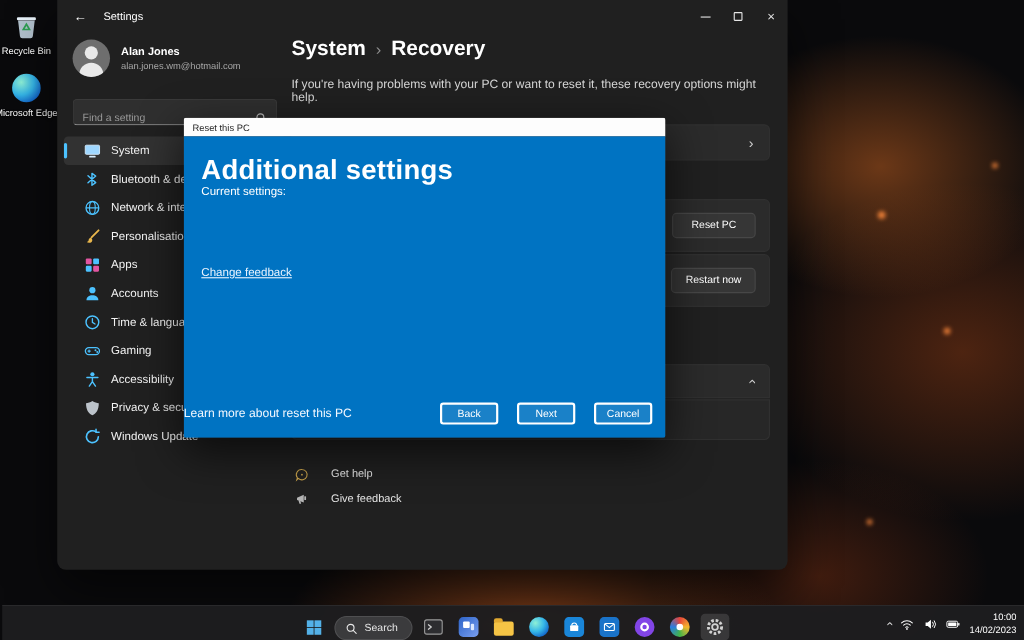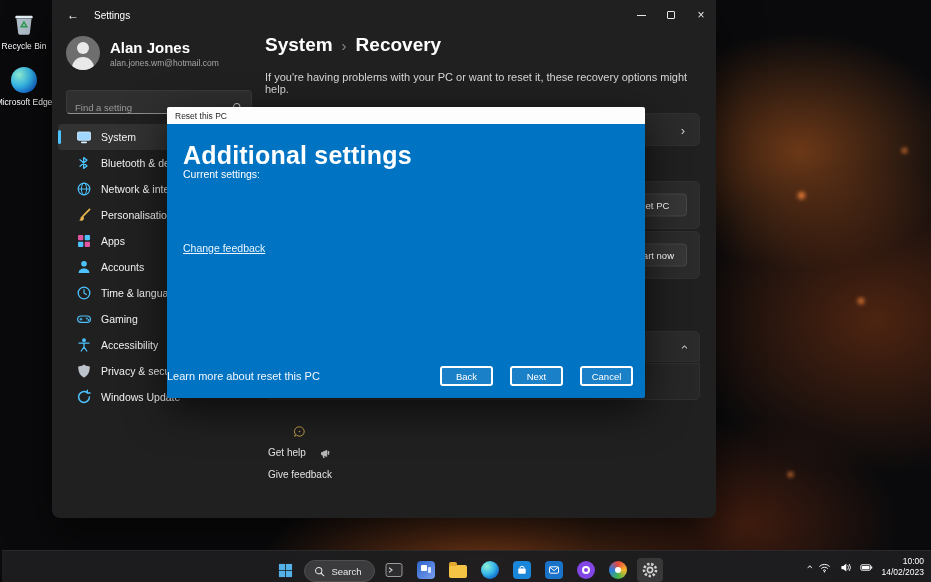--- a/index.html
+++ b/index.html
@@ -39,21 +39,21 @@
   .win-ctrl{width:30px;height:30px;display:flex;align-items:center;justify-content:center;color:#e6e6e6;background:transparent;border:none;cursor:pointer;padding:0;}
   .min-bar{display:block;width:9px;height:1px;background:#e6e6e6;}
   .max-box{display:block;width:8px;height:8px;border:1px solid #e6e6e6;border-radius:1px;}
   .close-x{font-size:12px;line-height:1;}
 
   
   .profile{position:absolute;left:14px;top:36px;display:flex;align-items:center;gap:10px;}
   .avatar{width:34px;height:34px;border-radius:50%;background:#6e6e6e;overflow:hidden;position:relative;}
   .avatar:before{content:"";position:absolute;left:50%;top:6px;transform:translateX(-50%);width:12px;height:12px;border-radius:50%;background:#e9e9e9;}
   .avatar:after{content:"";position:absolute;left:50%;top:21px;transform:translateX(-50%);width:22px;height:14px;border-radius:11px 11px 0 0;background:#e9e9e9;}
-  .profile-name{font-size:15px;font-weight:bold;color:#fff;}
+  .profile-name{font-size:10px;font-weight:bold;color:#fff;}
   .profile-email{font-size:8.5px;color:#a6a6a6;margin-top:2px;}
 
   
   .search-box{position:absolute;left:14px;top:90px;width:186px;height:24px;background:#2f2f2f;
     border:1px solid #3a3a3a;border-bottom:1px solid #8f8f8f;border-radius:4px;display:flex;align-items:flex-end;gap:32px;}
   .search-box input{flex:1;min-width:0;background:none;border:none;outline:none;color:#dddddd;font-size:9.5px;padding:0 8px;font-family:inherit;}
   .search-box input::placeholder{color:#9a9a9a;}
   .mag{width:11px;height:11px;flex:0 0 11px;margin-right:8px;}
 
   
@@ -75,27 +75,27 @@
   .card-top{top:113px;height:33px;}
   .card-reset{top:181px;height:48px;}
   .card-restart{top:231px;height:48px;}
   .card-exp-head{top:331px;height:31px;border-radius:5px 5px 0 0;}
   .card-exp-body{top:363px;height:37px;background:#272727;border-radius:0 0 5px 5px;}
   .card-chevron{position:absolute;right:14px;top:50%;transform:translateY(-50%);color:#cfcfcf;font-size:13px;line-height:1;}
   .card-chevron.up{transform:translateY(-50%) rotate(-90deg);}
   .pc-btn{position:absolute;right:12px;top:50%;transform:translateY(-50%);min-width:76px;height:23px;padding:0 12px;
     background:#363636;border:1px solid #474747;border-radius:4px;color:#fff;font-size:9.5px;font-family:inherit;cursor:pointer;}
 
-  .footer-link{position:absolute;left:216px;display:flex;align-items:flex-end;gap:9px;color:#e2e2e2;font-size:10px;cursor:pointer;flex-direction:column;}
+  .footer-link{position:absolute;left:216px;display:flex;align-items:center;gap:20px;color:#e2e2e2;font-size:10px;cursor:pointer;}
   #get-help{top:425px;}
   #give-feedback{top:447px;}
   .footer-ic{width:13px;height:13px;display:flex;}
 
   
-  #reset-dialog{position:absolute;left:167px;top:107px;width:478px;height:291px;z-index:40;
+  #reset-dialog{position:absolute;left:167px;top:107px;width:438px;height:291px;z-index:40;
     box-shadow:0 12px 40px rgba(0,0,0,.65);border-radius:2px;overflow:hidden;}
   .dialog-titlebar{height:17px;background:#fdfdfd;display:flex;align-items:center;padding:0 8px;font-size:8.5px;color:#1f1f1f;}
   .dialog-body{position:relative;height:274px;background:var(--dialog-blue,#0073c2);color:#fff;}
   .dialog-heading{position:absolute;left:16px;top:17px;font-size:25px;font-weight:700;letter-spacing:.2px;}
   .dialog-sub{position:absolute;left:16px;top:44px;font-size:10.5px;}
   .dialog-bullets{position:absolute;left:16px;top:60px;margin:0;padding-left:14px;font-size:10.5px;list-style:disc;}
   .dialog-bullets li{margin-bottom:8.5px;}
   .change-link{position:absolute;left:16px;top:118px;font-size:10.5px;color:#e9f4ff;text-decoration:underline;cursor:pointer;}
   .learn-link{position:absolute;left:0;bottom:16px;font-size:11px;color:#f2f8ff;cursor:pointer;}
   .dialog-buttons{position:absolute;right:12px;bottom:12px;display:flex;gap:17px;margin-top:20px;}

